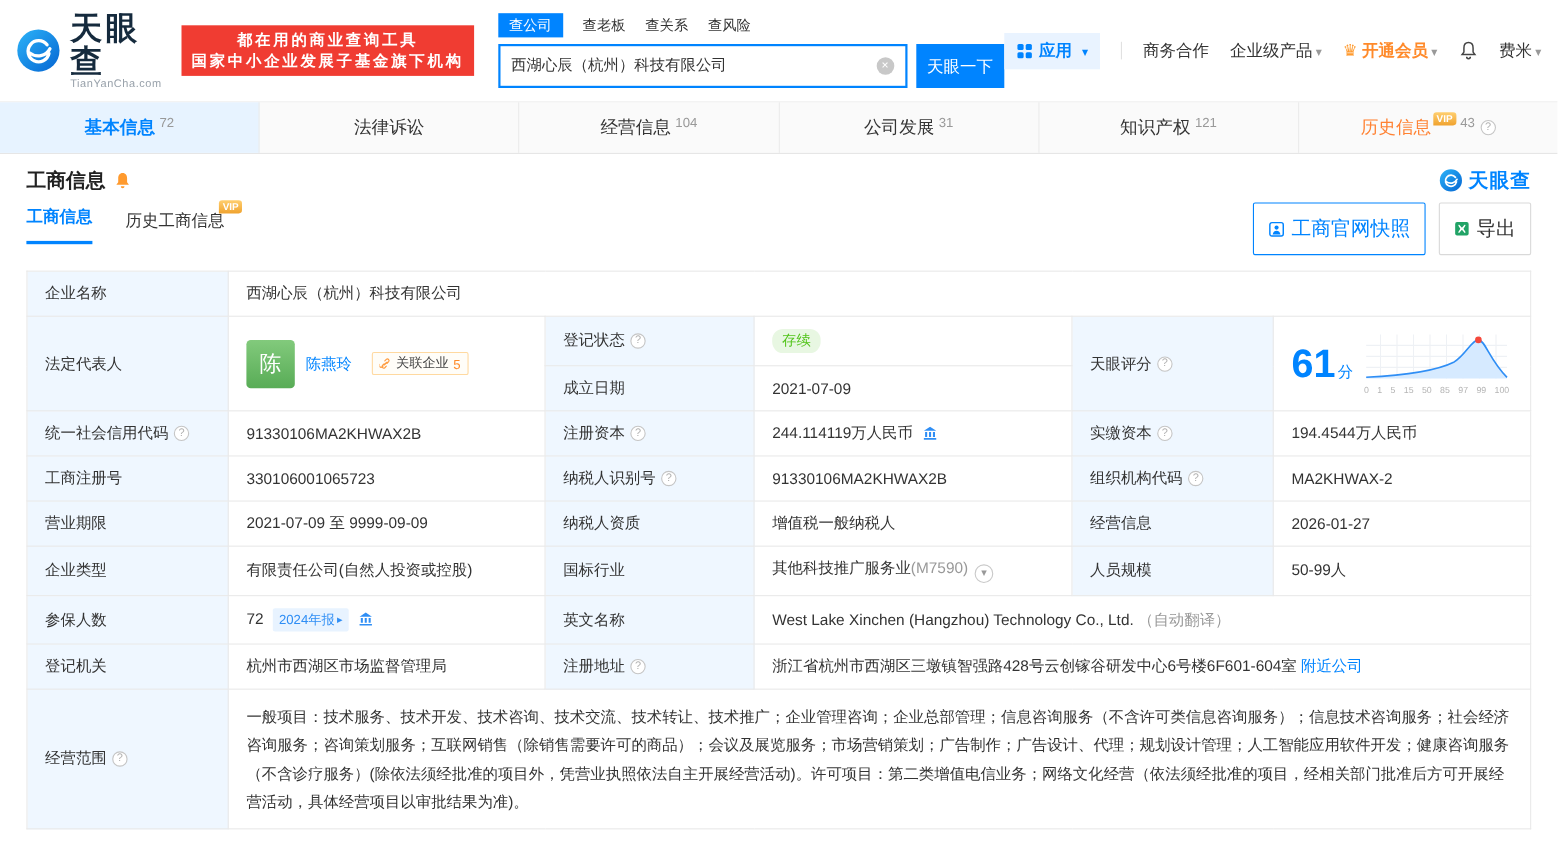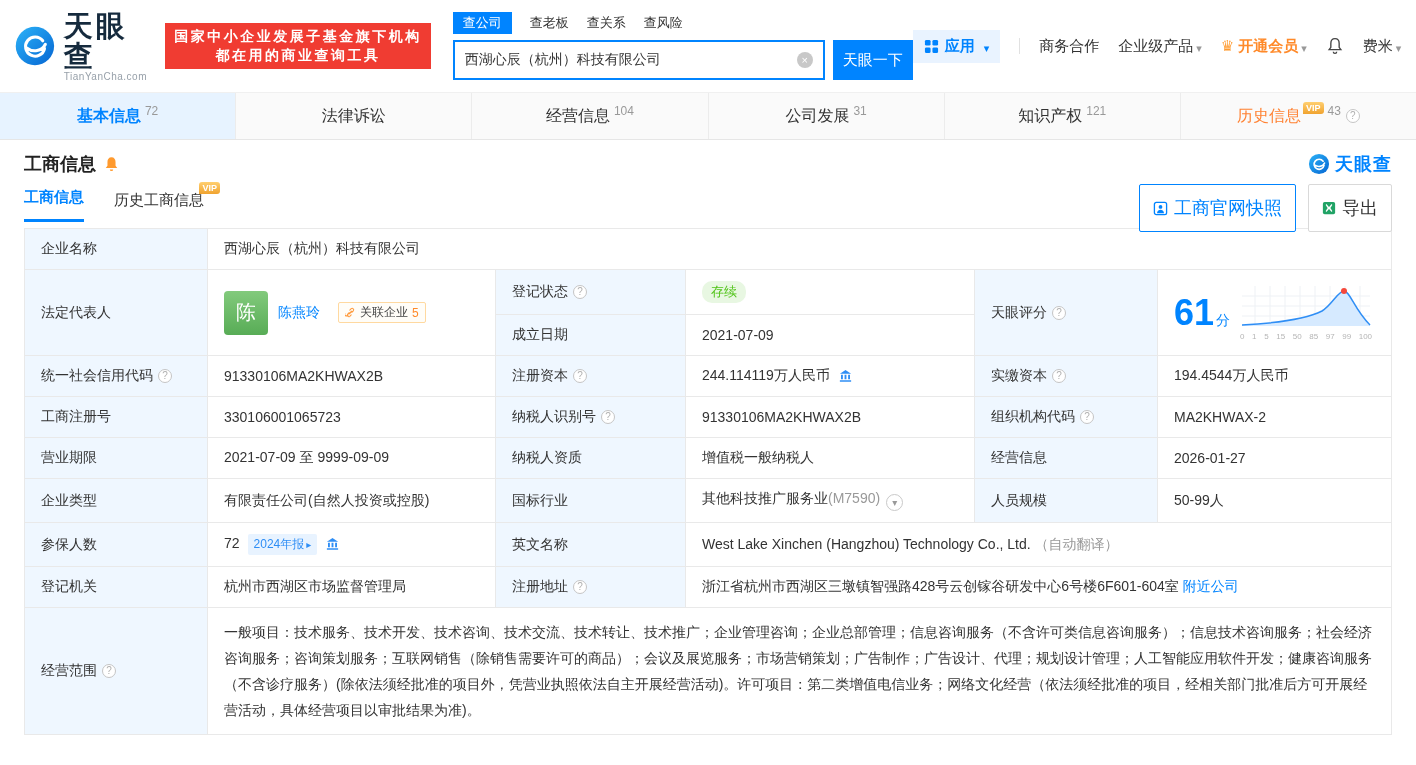--- a/index.html
+++ b/index.html
@@ -65,21 +65,21 @@
   .subtab.active { color:#0084ff; font-weight:bold; border-bottom:3px solid #0084ff; }
   .subtab + .subtab { margin-left:30px; }
   .subtab .vip-badge { position:absolute; top:-9px; right:-16px; }
   .subtab-actions { position:absolute; right:0; top:-4px; display:flex; gap:12px; }
   .btn { display:inline-flex; align-items:center; gap:6px; height:48px; padding:0 13px; border-radius:2px;
     font-size:18px; cursor:pointer; background:#fff; }
   .btn-snapshot { border:1px solid #0084ff; color:#0084ff; }
   .btn-export { border:1px solid #d9d9d9; color:#333; }
 
   
-  table.info { width:100%; border-collapse:collapse; margin-top:6px; table-layout:fixed; }
+  table.info { width:100%; border-collapse:collapse; margin-top:24px; table-layout:fixed; }
   .info td { border:1px solid #e9e9e9; padding:11px 16px; font-size:14px; vertical-align:middle;
     word-break:break-all; }
   .info td.lbl { background:#eff7ff; color:#333; }
   .lbl-inner { display:flex; align-items:center; }
   .green-badge { display:inline-block; background:#e8f7e2; color:#52c41a; font-size:13px; padding:2px 9px; border-radius:10px; }
   .avatar-row { display:flex; align-items:center; gap:10px; }
   .avatar { width:44px; height:44px; border-radius:4px; background:linear-gradient(180deg,#82ca7c,#58ac56);
     color:#fff; font-size:20px; display:flex; align-items:center; justify-content:center; flex:0 0 44px;}
   .link { color:#0084ff; cursor:pointer; text-decoration:none; }
   .related-tag { display:inline-flex; align-items:center; gap:4px; border:1px solid #ffd9a0; border-radius:2px;
@@ -114,22 +114,22 @@
       <circle cx="24" cy="24" r="22" fill="url(#lg1)"></circle>
       <path d="M33 18 a11 11 0 1 0 2 9 M14 26 c8 6 18 4 22 -4" stroke="#fff" stroke-width="3.5" fill="none" stroke-linecap="round"></path>
     </svg>
     <div>
       <div class="logo-cn">天眼查</div>
       <div class="logo-en">TianYanCha.com</div>
     </div>
   </div>
 
   <div class="banner">
+    <div>都在用的商业查询工具</div>
     <div>国家中小企业发展子基金旗下机构</div>
-    <div>都在用的商业查询工具</div>
   </div>
 
   <div class="search-block">
     <div class="search-tabs">
       <span class="search-tab active">查公司</span>
       <span class="search-tab">查老板</span>
       <span class="search-tab">查关系</span>
       <span class="search-tab">查风险</span>
     </div>
     <div class="search-row">

